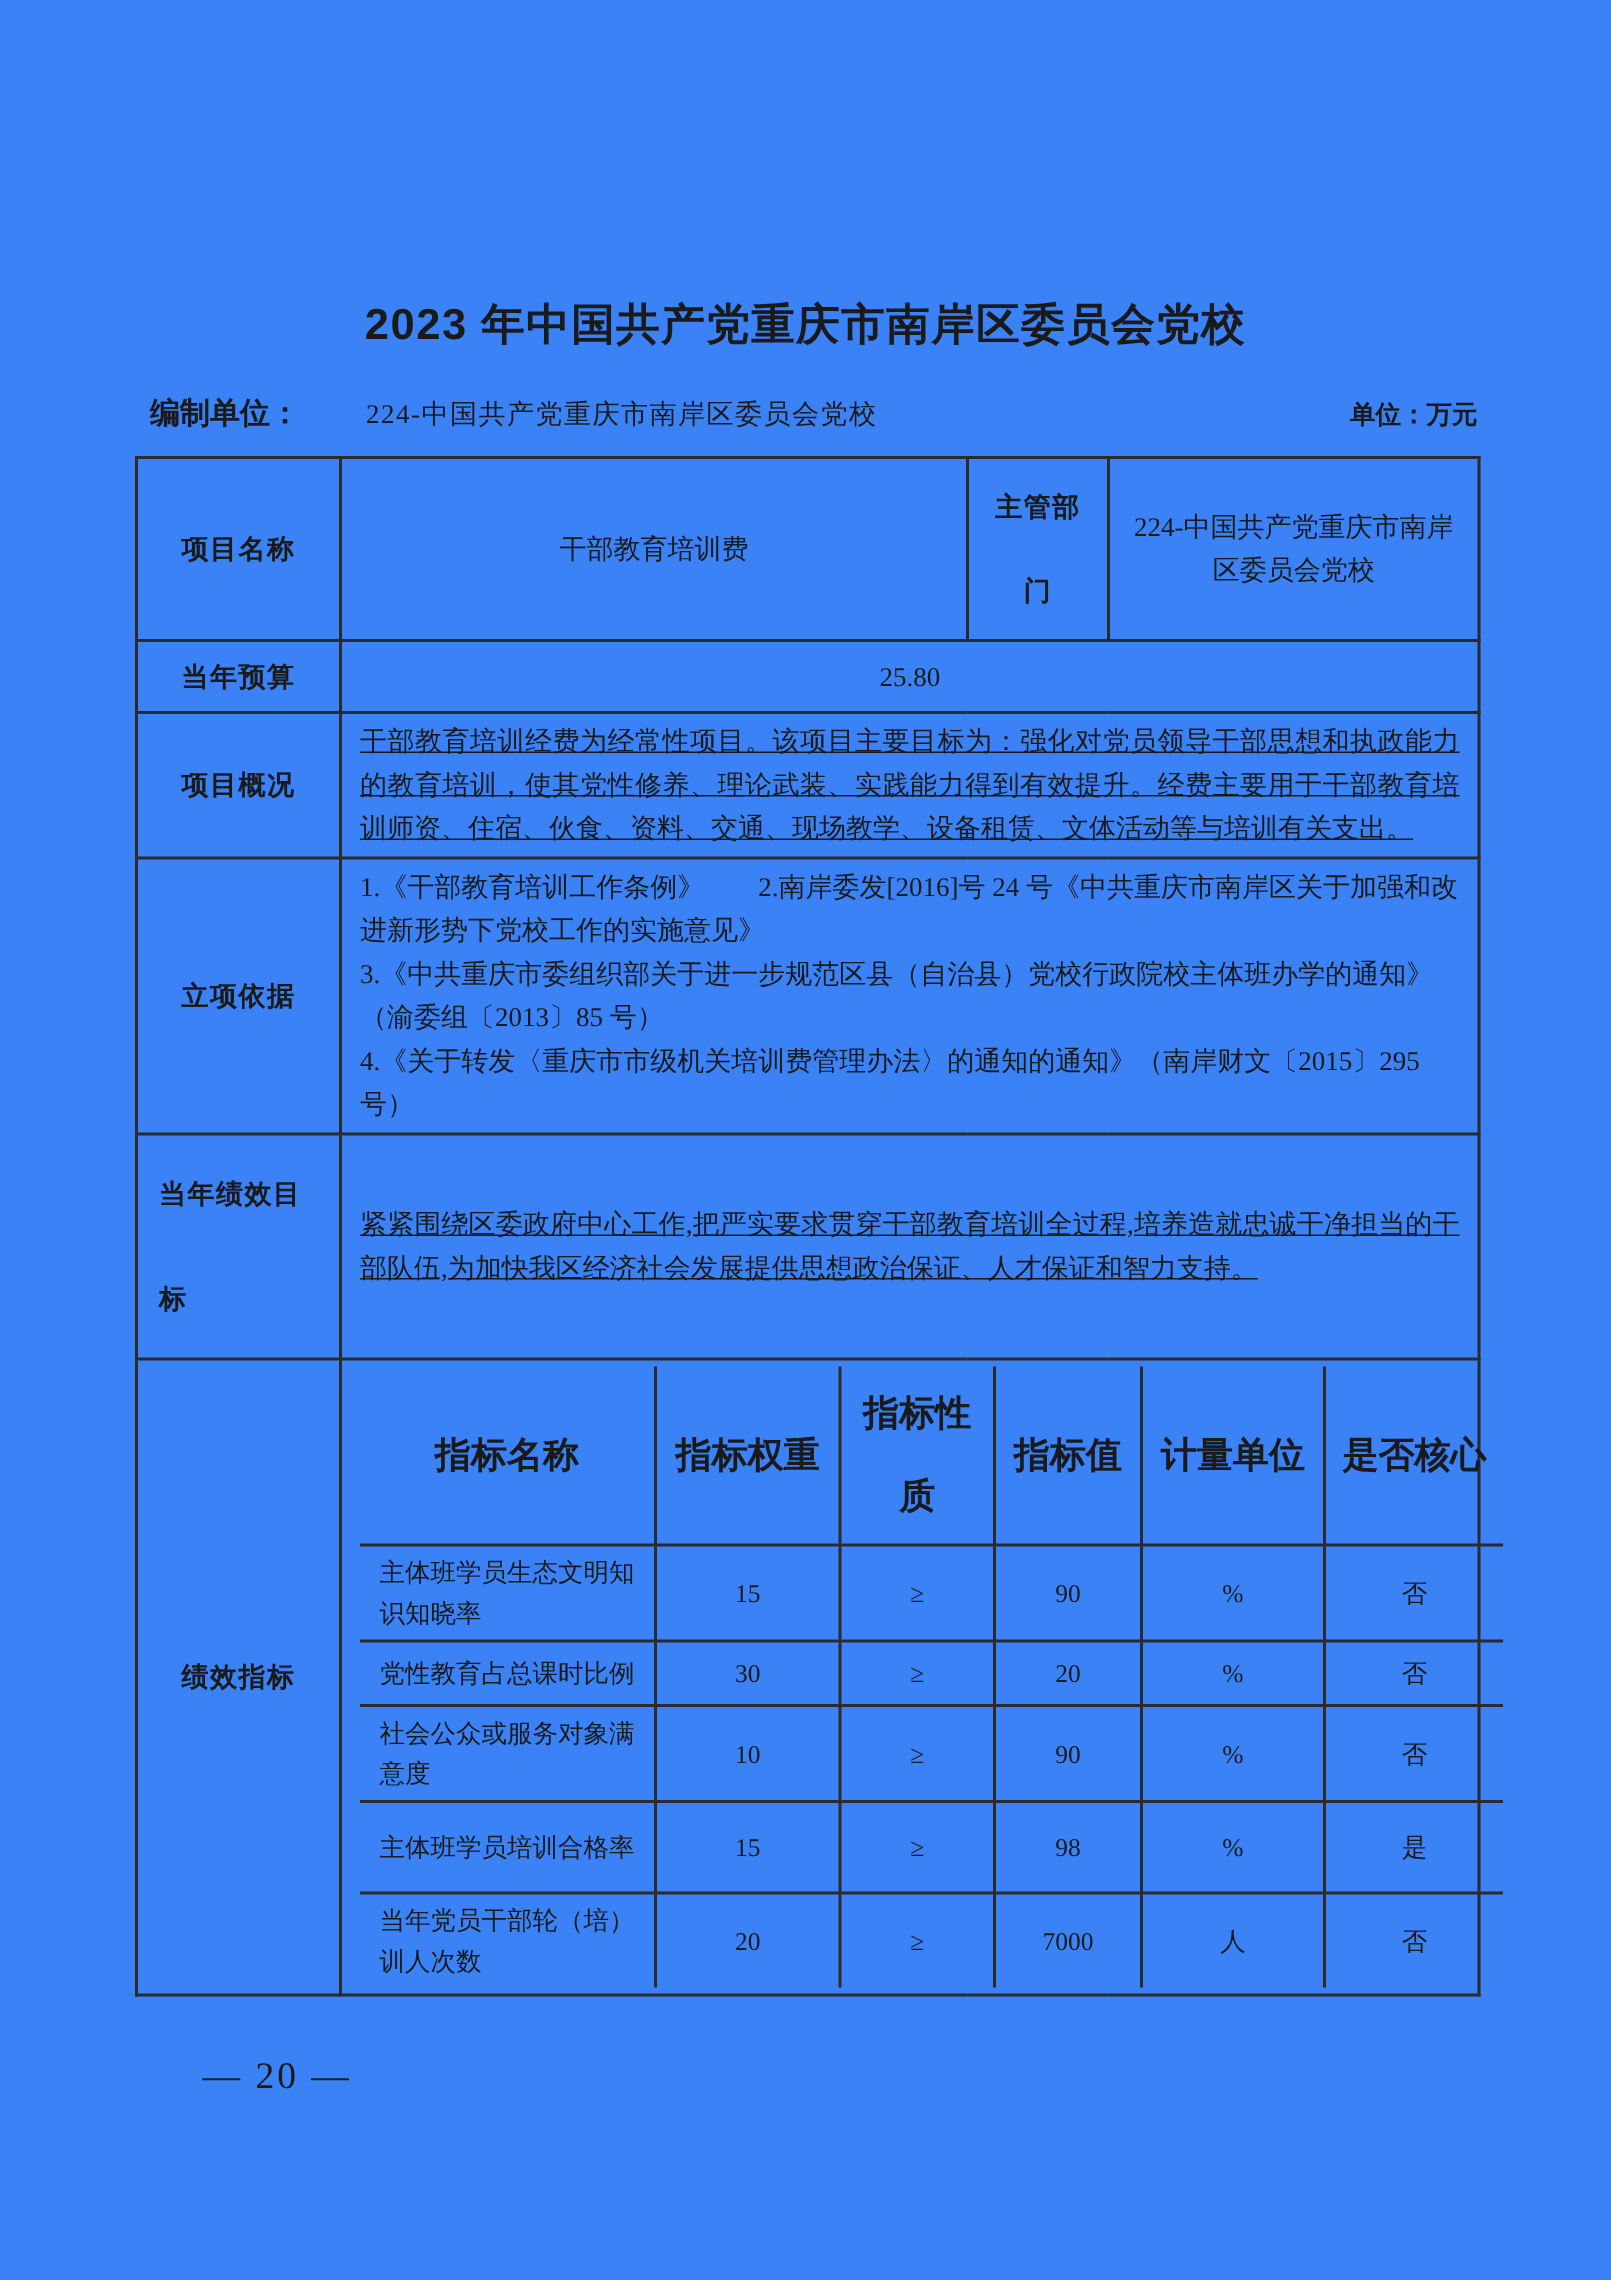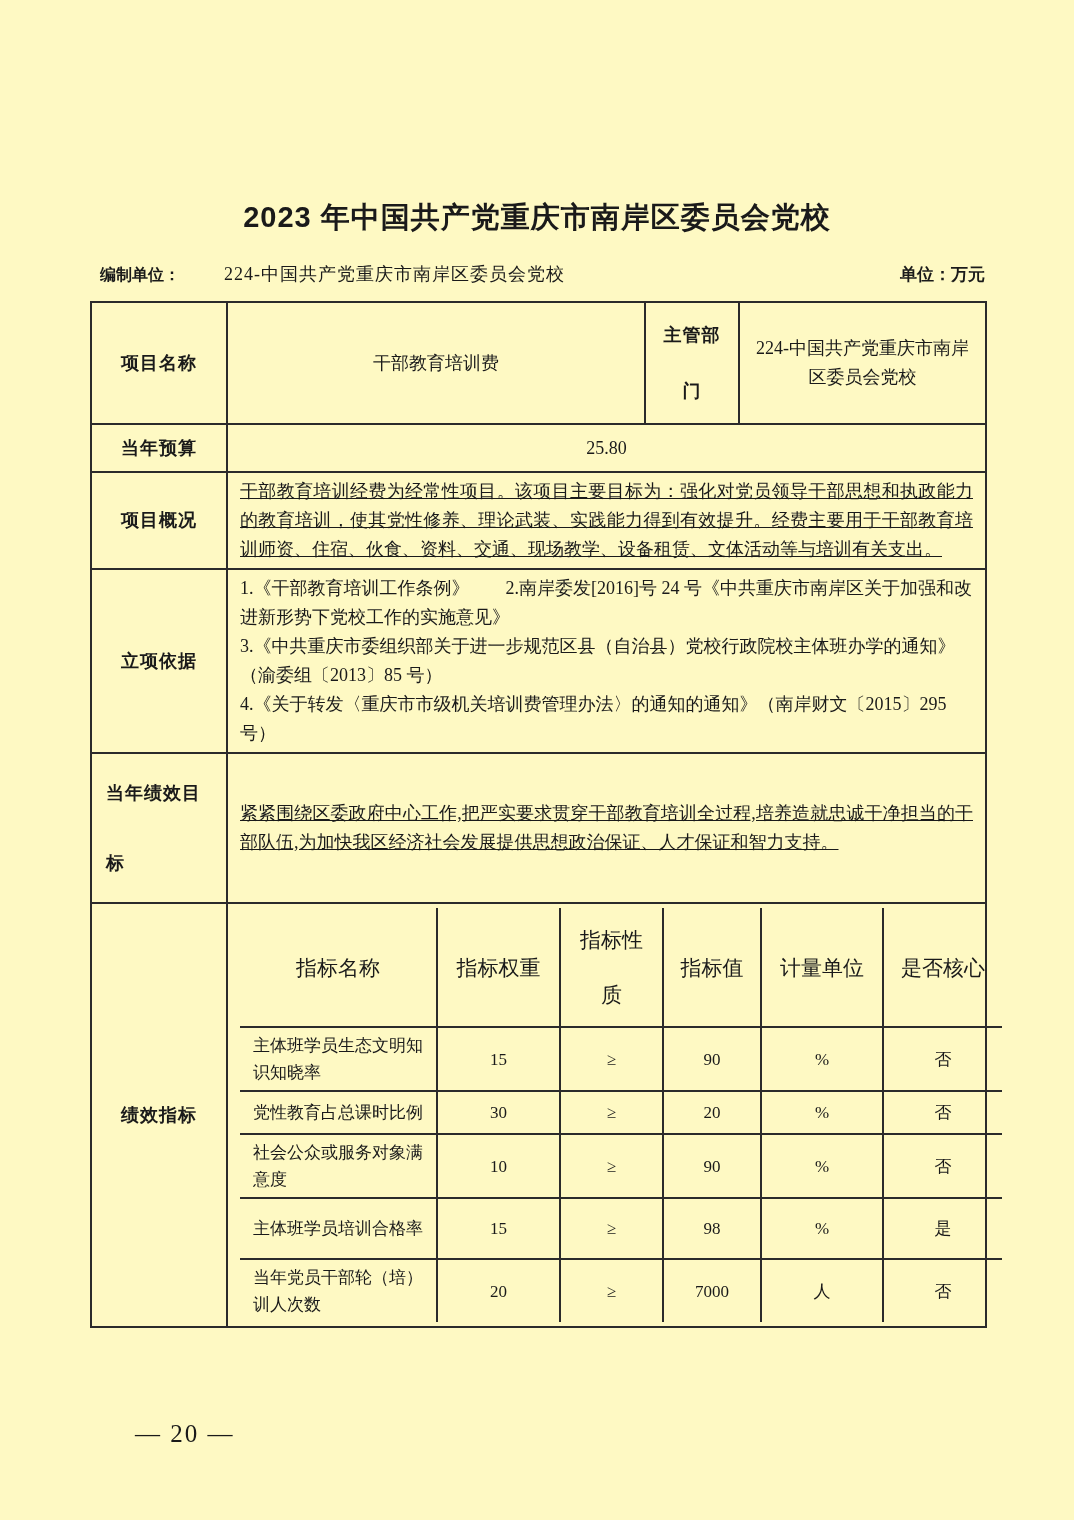--- a/index.html
+++ b/index.html
@@ -9,21 +9,21 @@
     width: 1074px;
     height: 1520px;
     overflow: hidden;
     font-family: "Liberation Serif", "DejaVu Serif", serif;
     color: #1a1a1a;
   }
   .page {
     position: relative;
     width: 1074px;
     height: 1520px;
-    background: #fef9c3;
+    background: #3b82f6;
   }
   .doc-title {
     text-align: center;
     font-family: "Liberation Sans", "DejaVu Sans", sans-serif;
     font-weight: bold;
     font-size: 29px;
     letter-spacing: 1px;
     line-height: 1;
   }
   .doc-title.line1 { padding-top: 203px; }
@@ -31,21 +31,21 @@
 
   .meta-row {
     margin: 30px 89px 0 100px;
     display: flex;
     align-items: baseline;
     font-size: 18px;
   }
   .meta-label {
     font-family: "Liberation Sans", "DejaVu Sans", sans-serif;
     font-weight: bold;
-    font-size: 16px;
+    font-size: 20px;
     white-space: nowrap;
     text-align: right;
   }
   .meta-value {
     margin-left: 44px;
     font-size: 18px;
     letter-spacing: 1px;
     white-space: nowrap;
   }
   .meta-unit {
@@ -111,31 +111,31 @@
     font-size: 17px;
     line-height: 27px;
     vertical-align: middle;
   }
   table.inner tr:first-child > td { border-top: none; }
   table.inner tr:last-child  > td { border-bottom: none; }
   table.inner td:first-child { border-left: none; }
   table.inner td:last-child  { border-right: none; }
   table.inner td.hdr {
     font-family: "Liberation Sans", "DejaVu Sans", sans-serif;
-    font-weight: normal;
-    font-size: 21px;
+    font-weight: bold;
+    font-size: 24px;
     text-align: center;
   }
   table.inner td.name { text-align: left; padding-left: 13px; }
   table.inner td.val  { text-align: center; }
 
   .footer-pageno {
     position: absolute;
     left: 135px;
-    top: 1420px;
+    top: 1371px;
     font-size: 25px;
     letter-spacing: 2px;
     font-family: "Liberation Serif", "DejaVu Serif", serif;
   }
 </style>
 </head>
 <body>
 
 <div class="page">
 

